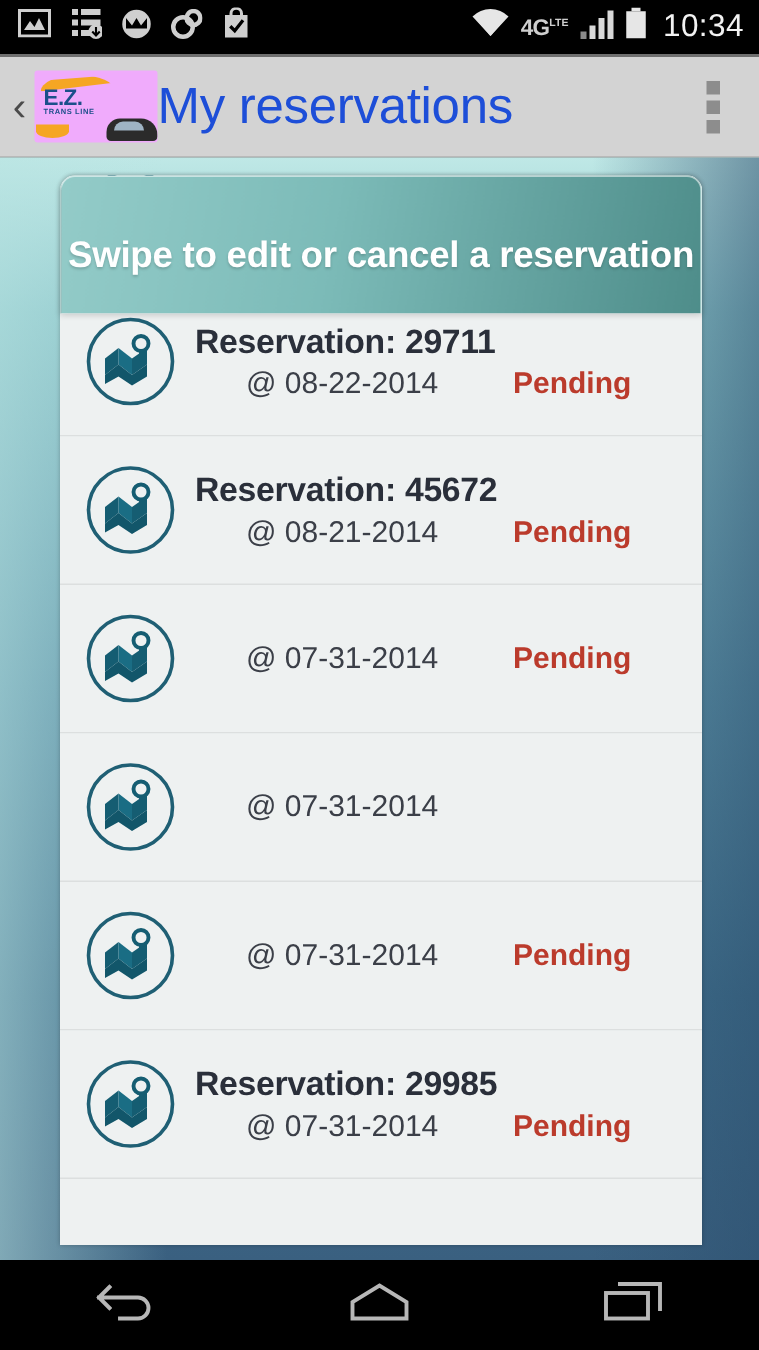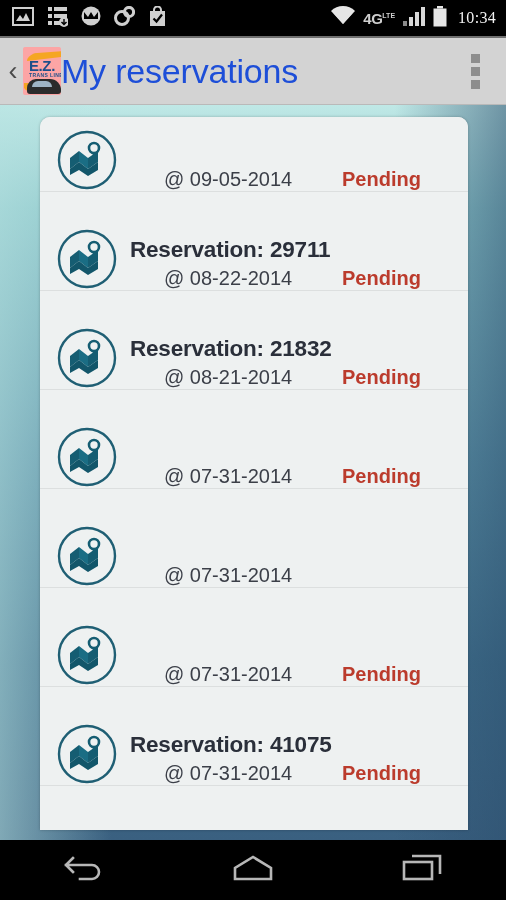--- a/index.html
+++ b/index.html
@@ -14,22 +14,22 @@
   
   .statusbar {
     position:absolute; top:0; left:0; width:506px; height:36px;
     background:#000; display:flex; align-items:center;
     padding:0 10px 0 12px;
   }
   .sb-left { display:flex; align-items:center; gap:13px; flex:1; }
   .sb-right { display:flex; align-items:center; gap:7px; }
   .sb-ico { display:block; }
   .sb-clock {
-    color:#f2f2f2; font-size:16px; letter-spacing:.3px;
-    margin-left:4px; font-family:Liberation Serif, serif;
+    color:#f2f2f2; font-size:21px; letter-spacing:.3px;
+    margin-left:4px; font-family:Liberation Sans, sans-serif;
   }
   .sb-4g {
     color:#cfcfcf; font-size:15px; font-weight:bold; letter-spacing:-.5px;
     line-height:1;
   }
   .sb-4g sup { font-size:7px; vertical-align:super; letter-spacing:0; }
   .statusbar-sep {
     position:absolute; top:36px; left:0; width:506px; height:2px;
     background:#6f6f6f;
   }
@@ -39,22 +39,22 @@
     position:absolute; top:38px; left:0; width:506px; height:67px;
     background:#d3d3d3;
     display:flex; align-items:center; padding:0 8px 0 4px;
     border-bottom:1px solid #b9b9b9;
   }
   .ab-back {
     color:#4b4b4b; font-size:27px; line-height:1; width:18px;
     text-align:center; margin-right:1px; font-weight:300;
   }
   .logo {
-    width:38px; height:48px; position:relative; overflow:hidden;
-    background:#fca5a5; border-radius:2px; flex:none;
+    width:82px; height:48px; position:relative; overflow:hidden;
+    background:#f0abfc; border-radius:2px; flex:none;
   }
   .logo .sw-top {
     position:absolute; left:4px; top:3px; width:50px; height:11px;
     background:#f5a623; border-radius:50%/100% 100% 0 0;
     clip-path:polygon(0 35%,100% 0,100% 45%,0 100%);
   }
   .logo .sw-bot {
     position:absolute; left:1px; top:36px; width:22px; height:9px;
     background:#f5a623; border-radius:0 0 60% 60%;
   }
@@ -101,21 +101,21 @@
   .list-card {
     position:absolute; top:12px; left:40px; width:428px; height:713px;
     background:#eef1f1; overflow:hidden;
     border-radius:10px 10px 0 0;
     box-shadow:0 0 3px rgba(0,0,0,.25);
   }
   .list-scroll { position:absolute; top:-24px; left:0; width:428px; }
 
   .row {
     position:relative; height:99px; padding:0 18px 0 16px;
-    display:flex; align-items:flex-end;
+    display:flex; align-items:center;
     border-bottom:1px solid #dcdfdf;
     background:#eef1f1;
   }
   .row-icon { width:62px; height:62px; flex:none; margin-right:12px; }
   .row-body { flex:1; min-width:0; }
   .row-title {
     color:#2a2f3a; font-size:22.5px; font-weight:bold;
     letter-spacing:-.2px; margin-bottom:4px; white-space:nowrap;
   }
   .row-bottom { display:flex; align-items:baseline; }
@@ -284,21 +284,21 @@
             <div class="row-icon"><svg width="62" height="62" viewBox="0 0 62 62">
                 <circle cx="31" cy="31" r="28" fill="none" stroke="#1f5f74" stroke-width="2.4"></circle>
                 <path d="M14 40 L23 33 L23 22 L14 29 Z" fill="#155d72"></path>
                 <path d="M23 33 L32 40 L32 29 L23 22 Z" fill="#1a6d84"></path>
                 <path d="M32 40 L42 33 L42 22 L32 29 Z" fill="#155d72"></path>
                 <path d="M14 40 L23 33 L32 40 L42 33 L42 41 L32 47 L23 41 L14 46 Z" fill="#12566a"></path>
                 <circle cx="38" cy="19" r="5" fill="none" stroke="#155d72" stroke-width="2.6"></circle>
                 <path d="M38 24 L38 31" stroke="#155d72" stroke-width="2.6"></path>
               </svg></div>
             <div class="row-body">
-              <div class="row-title">Reservation: 21832</div>
+              <div class="row-title">Reservation: 45672</div>
               <div class="row-bottom">
                 <div class="row-date">@ 08-21-2014</div>
                 <div class="row-status" style="color: rgb(187, 59, 44);">Pending</div>
               </div>
             </div>
           </div>
           <div class="row">
             <div class="row-icon"><svg width="62" height="62" viewBox="0 0 62 62">
                 <circle cx="31" cy="31" r="28" fill="none" stroke="#1f5f74" stroke-width="2.4"></circle>
                 <path d="M14 40 L23 33 L23 22 L14 29 Z" fill="#155d72"></path>
@@ -353,30 +353,33 @@
             <div class="row-icon"><svg width="62" height="62" viewBox="0 0 62 62">
                 <circle cx="31" cy="31" r="28" fill="none" stroke="#1f5f74" stroke-width="2.4"></circle>
                 <path d="M14 40 L23 33 L23 22 L14 29 Z" fill="#155d72"></path>
                 <path d="M23 33 L32 40 L32 29 L23 22 Z" fill="#1a6d84"></path>
                 <path d="M32 40 L42 33 L42 22 L32 29 Z" fill="#155d72"></path>
                 <path d="M14 40 L23 33 L32 40 L42 33 L42 41 L32 47 L23 41 L14 46 Z" fill="#12566a"></path>
                 <circle cx="38" cy="19" r="5" fill="none" stroke="#155d72" stroke-width="2.6"></circle>
                 <path d="M38 24 L38 31" stroke="#155d72" stroke-width="2.6"></path>
               </svg></div>
             <div class="row-body">
-              <div class="row-title">Reservation: 41075</div>
+              <div class="row-title">Reservation: 29985</div>
               <div class="row-bottom">
                 <div class="row-date">@ 07-31-2014</div>
                 <div class="row-status" style="color: rgb(187, 59, 44);">Pending</div>
               </div>
             </div>
           </div>
         </div>
     </div>
 
+    <div class="banner">
+      <div class="banner-text">Swipe to edit or cancel a reservation</div>
+    </div>
 
   </div>
 
   <div class="navbar">
     <div class="nav-btn">
       <span>
         <svg width="48" height="30" viewBox="0 0 48 30">
             <path d="M6 12 L13 5 M6 12 L13 19 M6 12 H32 a7 7 0 0 1 0 14 H20" fill="none" stroke="#b7b7b7" stroke-width="2.6" stroke-linecap="square"></path>
           </svg>
       </span>

